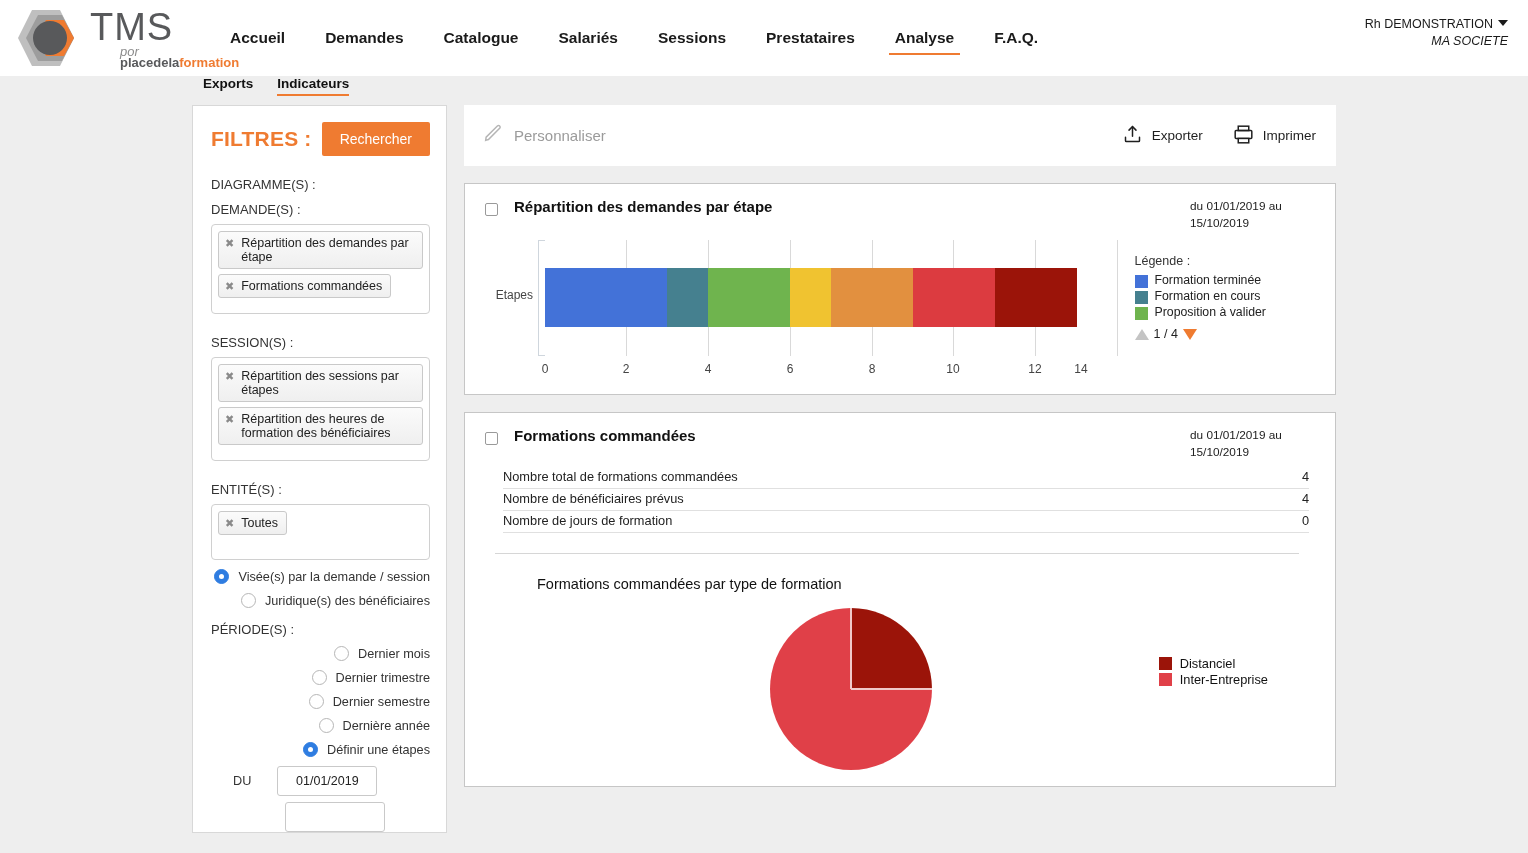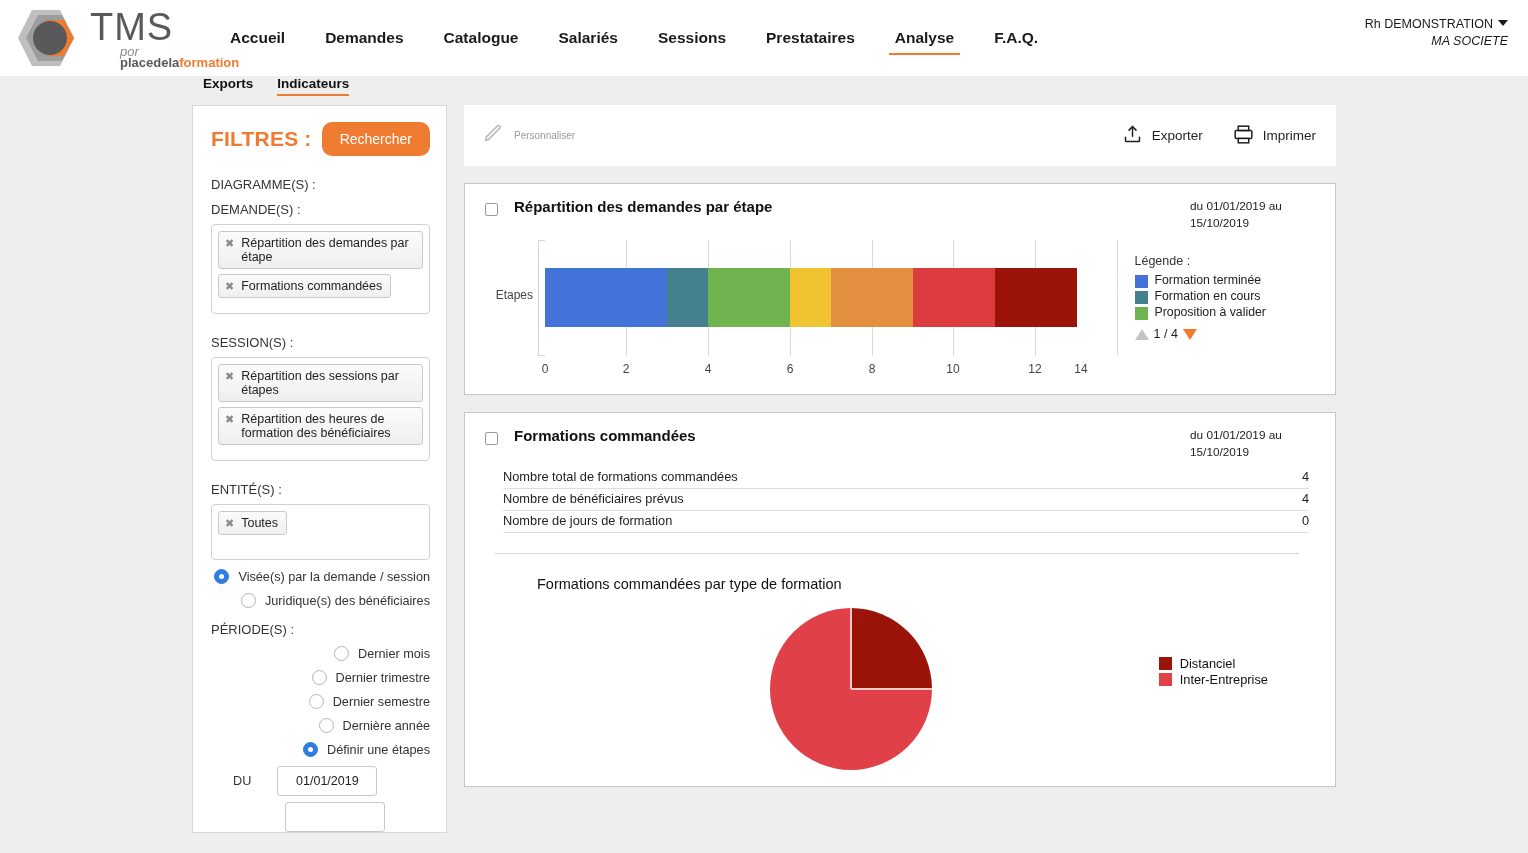--- a/index.html
+++ b/index.html
@@ -69,21 +69,21 @@
   .layout { display: flex; padding: 10px 0 0 192px; gap: 17px; }
 
   
   .sidebar {
     width: 255px; background: #fff; border: 1px solid #d8d8d8;
     padding: 16px 16px 0 18px; min-height: 707px;
   }
   .filt-head { display: flex; align-items: center; justify-content: space-between; }
   .filt-title { color: #ef7b31; font-size: 21px; font-weight: bold; letter-spacing: .2px; }
   .btn-search {
-    background: #ef7b31; color: #fff; border: none; border-radius: 10px;
+    background: #ef7b31; color: #fff; border: none; border-radius: 2px;
     font-size: 14px; padding: 9px 18px; cursor: pointer;
     font-family: "Liberation Sans", sans-serif;
   }
   .grp-label { font-size: 13px; color: #333; margin: 21px 0 7px 0; }
   .tagbox {
     border: 1px solid #d0d0d0; border-radius: 4px; background: #fff;
     padding: 6px 6px 10px 6px; min-height: 56px;
   }
   .tagbox.h-big { min-height: 90px; }
   .tag {
@@ -118,21 +118,21 @@
   }
   .date-input2 { margin-left: 74px; margin-top: 6px; }
 
   
   .main { width: 872px; }
   .toolbar {
     background: #fff; height: 61px; display: flex; align-items: center;
     padding: 0 20px 0 18px; justify-content: space-between;
   }
   .tool-left { display: flex; align-items: center; gap: 10px; }
-  .tool-left .ph { color: #9b9b9b; font-size: 10px; }
+  .tool-left .ph { color: #9b9b9b; font-size: 15px; }
   .tool-right { display: flex; align-items: center; gap: 30px; }
   .tool-btn { display: flex; align-items: center; gap: 9px; cursor: pointer; }
   .tool-btn span { font-size: 13.5px; color: #1f1f1f; }
 
   .card {
     background: #fff; border: 1px solid #c6c6c6; margin-top: 17px;
     padding: 14px 18px 16px 18px; position: relative;
   }
   .card-head { display: flex; align-items: flex-start; }
   .chk {

